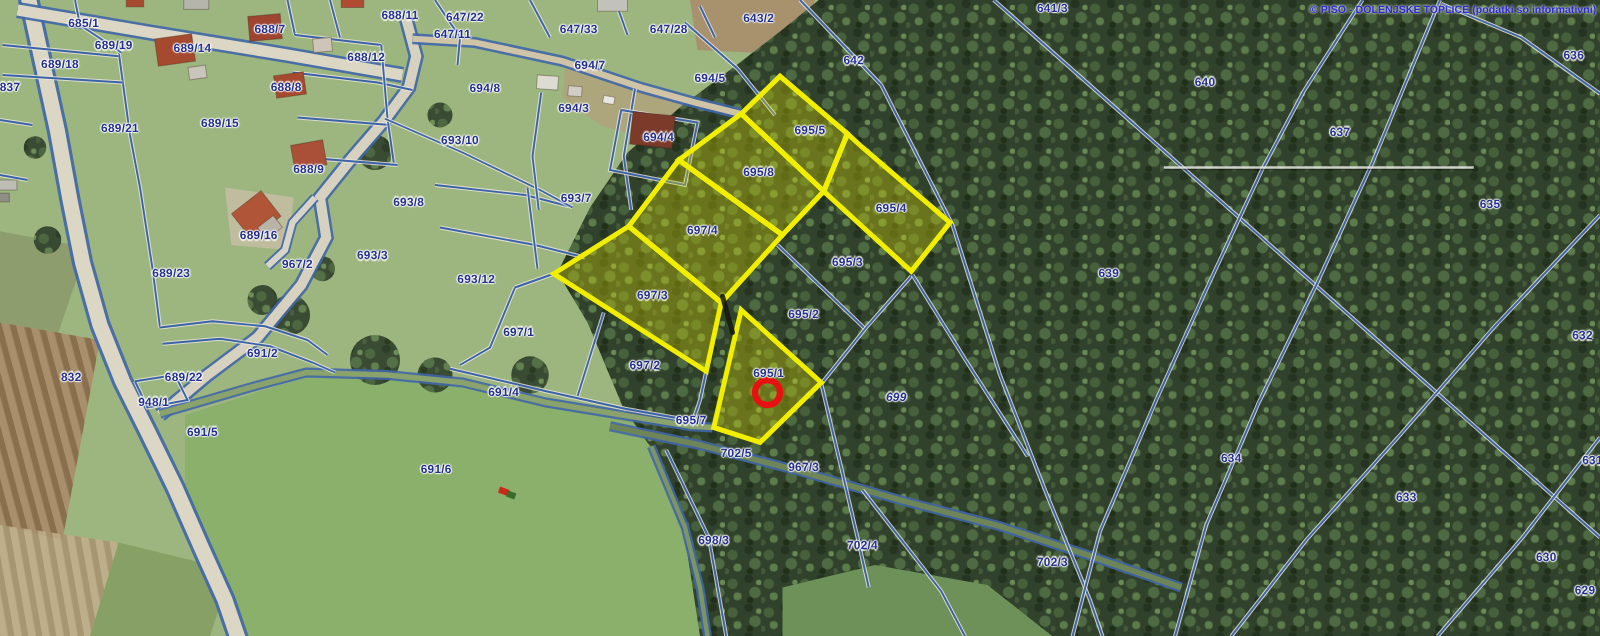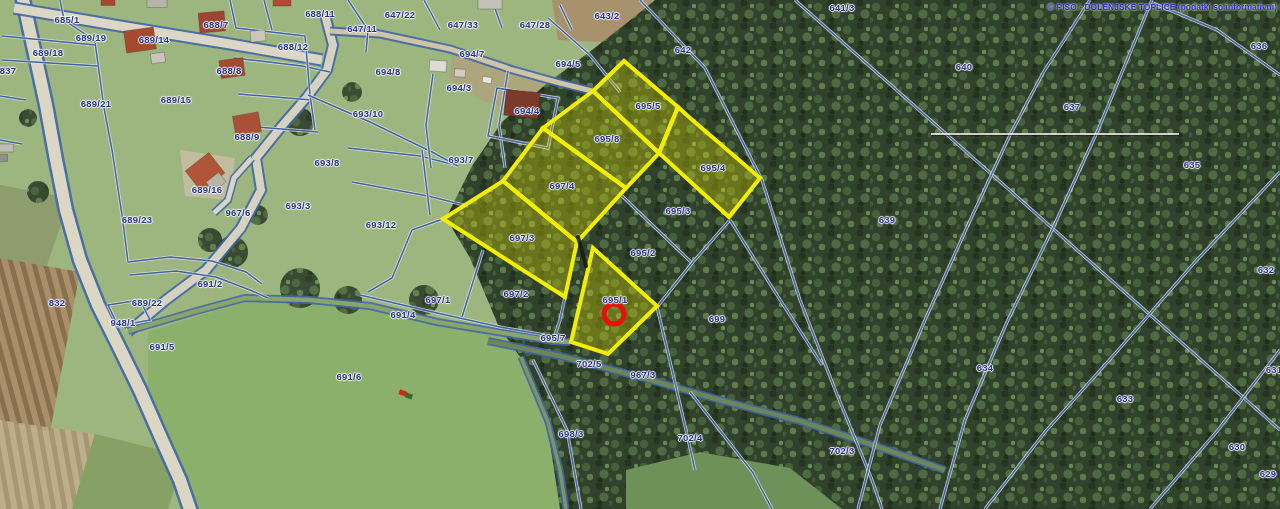--- a/index.html
+++ b/index.html
@@ -211,62 +211,62 @@
       <div class="plabel" style="left: 154px; top: 39px; color: rgb(37, 48, 142);">689/14</div>
       <div class="plabel" style="left: 216px; top: 24px; color: rgb(37, 48, 142);">688/7</div>
       <div class="plabel" style="left: 278px; top: 13px; color: rgb(37, 48, 142); margin-left: 42px;">688/11</div>
       <div class="plabel" style="left: 293px; top: 46px; color: rgb(37, 48, 142);">688/12</div>
       <div class="plabel" style="left: 229px; top: 70px; color: rgb(37, 48, 142);">688/8</div>
       <div class="plabel" style="left: 96px; top: 103px; color: rgb(37, 48, 142);">689/21</div>
       <div class="plabel" style="left: 176px; top: 99px; color: rgb(37, 48, 142);">689/15</div>
       <div class="plabel" style="left: 247px; top: 136px; color: rgb(37, 48, 142);">688/9</div>
       <div class="plabel" style="left: 207px; top: 189px; color: rgb(37, 48, 142);">689/16</div>
       <div class="plabel" style="left: 137px; top: 219px; color: rgb(37, 48, 142);">689/23</div>
-      <div class="plabel" style="left: 238px; top: 212px; color: rgb(37, 48, 142);">967/6</div>
+      <div class="plabel" style="left: 238px; top: 212px; color: rgb(37, 48, 142);">967/2</div>
       <div class="plabel" style="left: 327px; top: 162px; color: rgb(37, 48, 142);">693/8</div>
       <div class="plabel" style="left: 298px; top: 205px; color: rgb(37, 48, 142);">693/3</div>
       <div class="plabel" style="left: 381px; top: 224px; color: rgb(37, 48, 142);">693/12</div>
       <div class="plabel" style="left: 210px; top: 283px; color: rgb(37, 48, 142);">691/2</div>
       <div class="plabel" style="left: 147px; top: 302px; color: rgb(37, 48, 142);">689/22</div>
       <div class="plabel" style="left: 47px; top: 302px; color: rgb(37, 48, 142); padding-left: 20px;">832</div>
       <div class="plabel" style="left: 123px; top: 322px; color: rgb(37, 48, 142);">948/1</div>
       <div class="plabel" style="left: 162px; top: 346px; color: rgb(37, 48, 142);">691/5</div>
       <div class="plabel" style="left: 349px; top: 376px; color: rgb(37, 48, 142);">691/6</div>
       <div class="plabel" style="left: 403px; top: 314px; color: rgb(37, 48, 142);">691/4</div>
-      <div class="plabel" style="left: 438px; top: 266px; color: rgb(37, 48, 142); margin-top: 33px;">697/1</div>
+      <div class="plabel" style="left: 415px; top: 266px; color: rgb(37, 48, 142);">697/1</div>
       <div class="plabel" style="left: 516px; top: 293px; color: rgb(37, 48, 142);">697/2</div>
       <div class="plabel" style="left: 461px; top: 159px; color: rgb(37, 48, 142);">693/7</div>
       <div class="plabel" style="left: 368px; top: 113px; color: rgb(37, 48, 142);">693/10</div>
       <div class="plabel" style="left: 388px; top: 71px; color: rgb(37, 48, 142);">694/8</div>
       <div class="plabel" style="left: 472px; top: 53px; color: rgb(37, 48, 142);">694/7</div>
       <div class="plabel" style="left: 459px; top: 87px; color: rgb(37, 48, 142);">694/3</div>
       <div class="plabel" style="left: 527px; top: 110px; color: rgb(37, 48, 142);">694/4</div>
       <div class="plabel" style="left: 568px; top: 63px; color: rgb(37, 48, 142);">694/5</div>
       <div class="plabel" style="left: 362px; top: 28px; color: rgb(37, 48, 142);">647/11</div>
-      <div class="plabel" style="left: 400px; top: 14px; color: rgb(37, 48, 142);">647/22</div>
+      <div class="plabel" style="left: 372px; top: 14px; color: rgb(37, 48, 142);">647/22</div>
       <div class="plabel" style="left: 463px; top: 24px; color: rgb(37, 48, 142);">647/33</div>
       <div class="plabel" style="left: 535px; top: 24px; color: rgb(37, 48, 142);">647/28</div>
       <div class="plabel" style="left: 607px; top: 15px; color: rgb(37, 48, 142);">643/2</div>
       <div class="plabel" style="left: 683px; top: 49px; color: rgb(37, 48, 142);">642</div>
       <div class="plabel" style="left: 842px; top: 7px; color: rgb(37, 48, 142);">641/3</div>
       <div class="plabel" style="left: 964px; top: 66px; color: rgb(37, 48, 142);">640</div>
       <div class="plabel" style="left: 1247px; top: 45px; color: rgb(37, 48, 142); padding-left: 24px;">636</div>
       <div class="plabel" style="left: 1072px; top: 106px; color: rgb(37, 48, 142);">637</div>
       <div class="plabel" style="left: 1192px; top: 164px; color: rgb(37, 48, 142);">635</div>
       <div class="plabel" style="left: 887px; top: 219px; color: rgb(37, 48, 142);">639</div>
       <div class="plabel" style="left: 1234px; top: 269px; color: rgb(37, 48, 142); margin-left: 32px;">632</div>
       <div class="plabel" style="left: 985px; top: 367px; color: rgb(37, 48, 142);">634</div>
       <div class="plabel" style="left: 1125px; top: 398px; color: rgb(37, 48, 142);">633</div>
       <div class="plabel" style="left: 1237px; top: 446px; color: rgb(37, 48, 142);">630</div>
       <div class="plabel" style="left: 1268px; top: 473px; color: rgb(37, 48, 142);">629</div>
       <div class="plabel" style="left: 1274px; top: 369px; color: rgb(37, 48, 142);">631</div>
       <div class="plabel" style="left: 842px; top: 450px; color: rgb(37, 48, 142);">702/3</div>
       <div class="plabel" style="left: 678px; top: 210px; color: rgb(37, 48, 142);">695/3</div>
       <div class="plabel" style="left: 643px; top: 252px; color: rgb(37, 48, 142);">695/2</div>
-      <div class="plabel" style="left: 717px; top: 318px; color: rgb(37, 48, 142);">699</div>
+      <div class="plabel" style="left: 717px; top: 318px; color: rgb(37, 48, 142); font-style: italic;">699</div>
       <div class="plabel" style="left: 553px; top: 337px; color: rgb(37, 48, 142);">695/7</div>
       <div class="plabel" style="left: 589px; top: 363px; color: rgb(37, 48, 142);">702/5</div>
       <div class="plabel" style="left: 643px; top: 374px; color: rgb(37, 48, 142);">967/3</div>
       <div class="plabel" style="left: 571px; top: 433px; color: rgb(37, 48, 142);">698/3</div>
       <div class="plabel" style="left: 690px; top: 437px; color: rgb(37, 48, 142);">702/4</div>
       <div class="plabel" style="left: 648px; top: 105px; color: rgb(37, 48, 142);">695/5</div>
       <div class="plabel" style="left: 607px; top: 138px; color: rgb(37, 48, 142);">695/8</div>
       <div class="plabel" style="left: 562px; top: 185px; color: rgb(37, 48, 142);">697/4</div>
       <div class="plabel" style="left: 522px; top: 237px; color: rgb(37, 48, 142);">697/3</div>
       <div class="plabel" style="left: 713px; top: 167px; color: rgb(37, 48, 142);">695/4</div>

